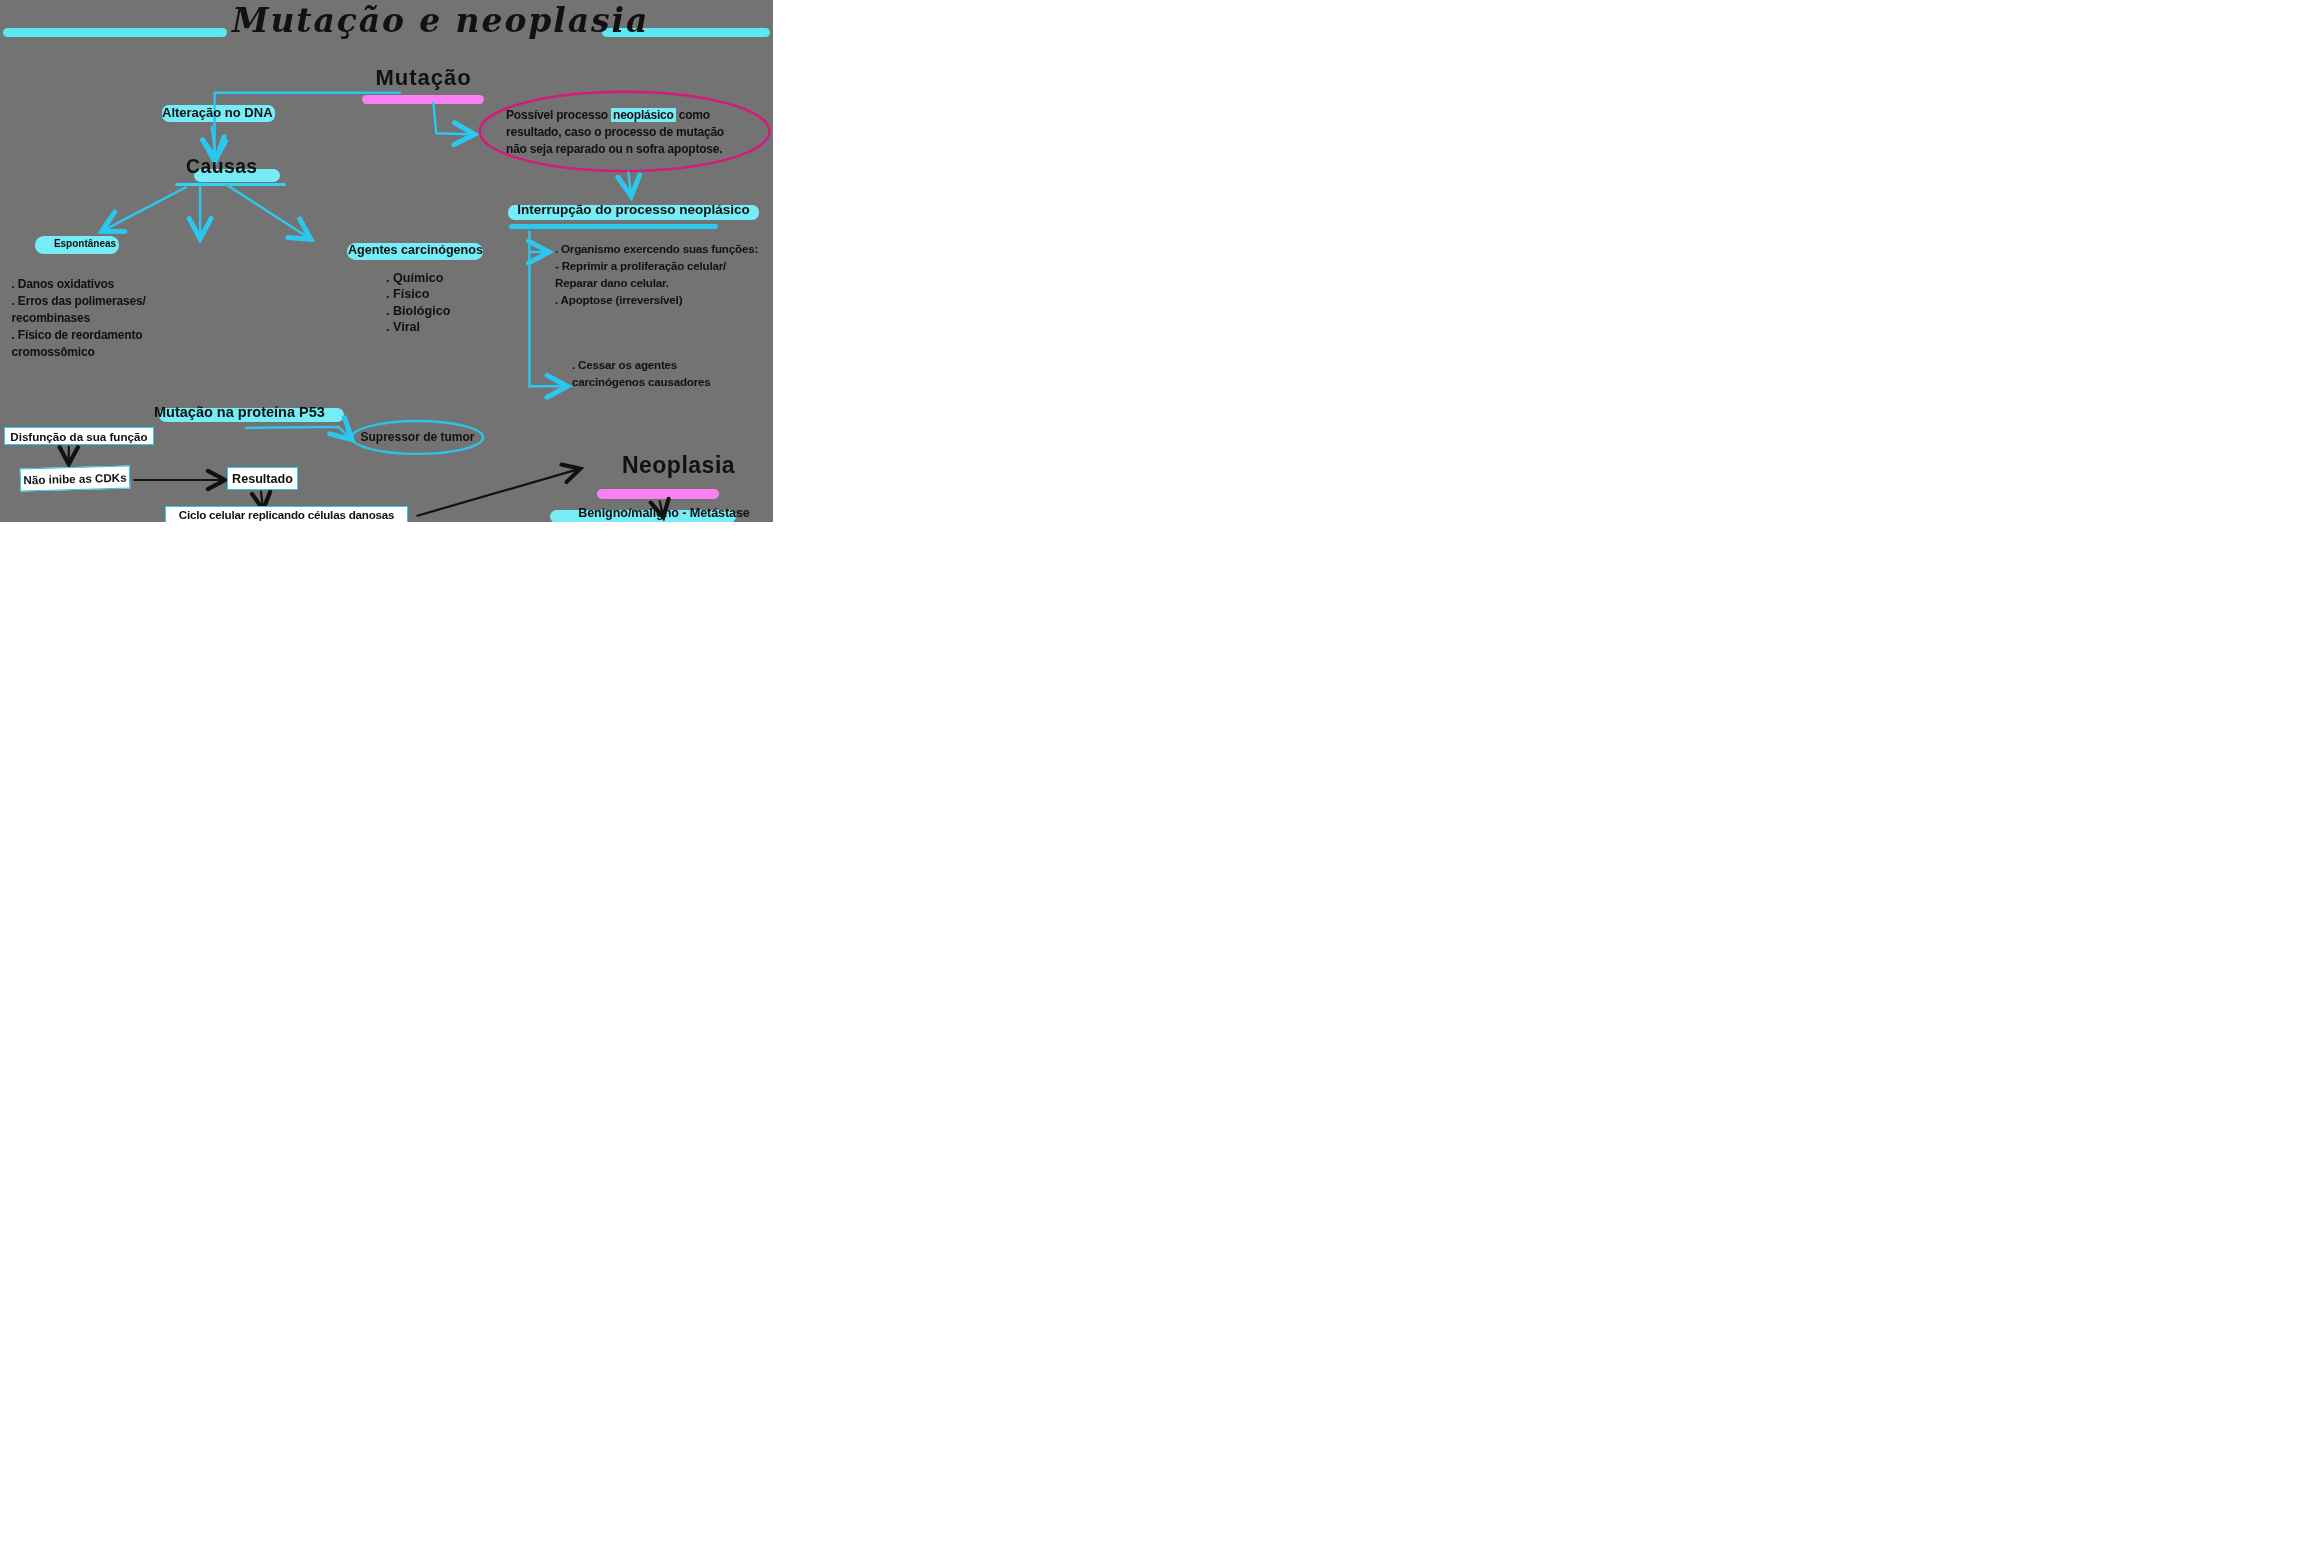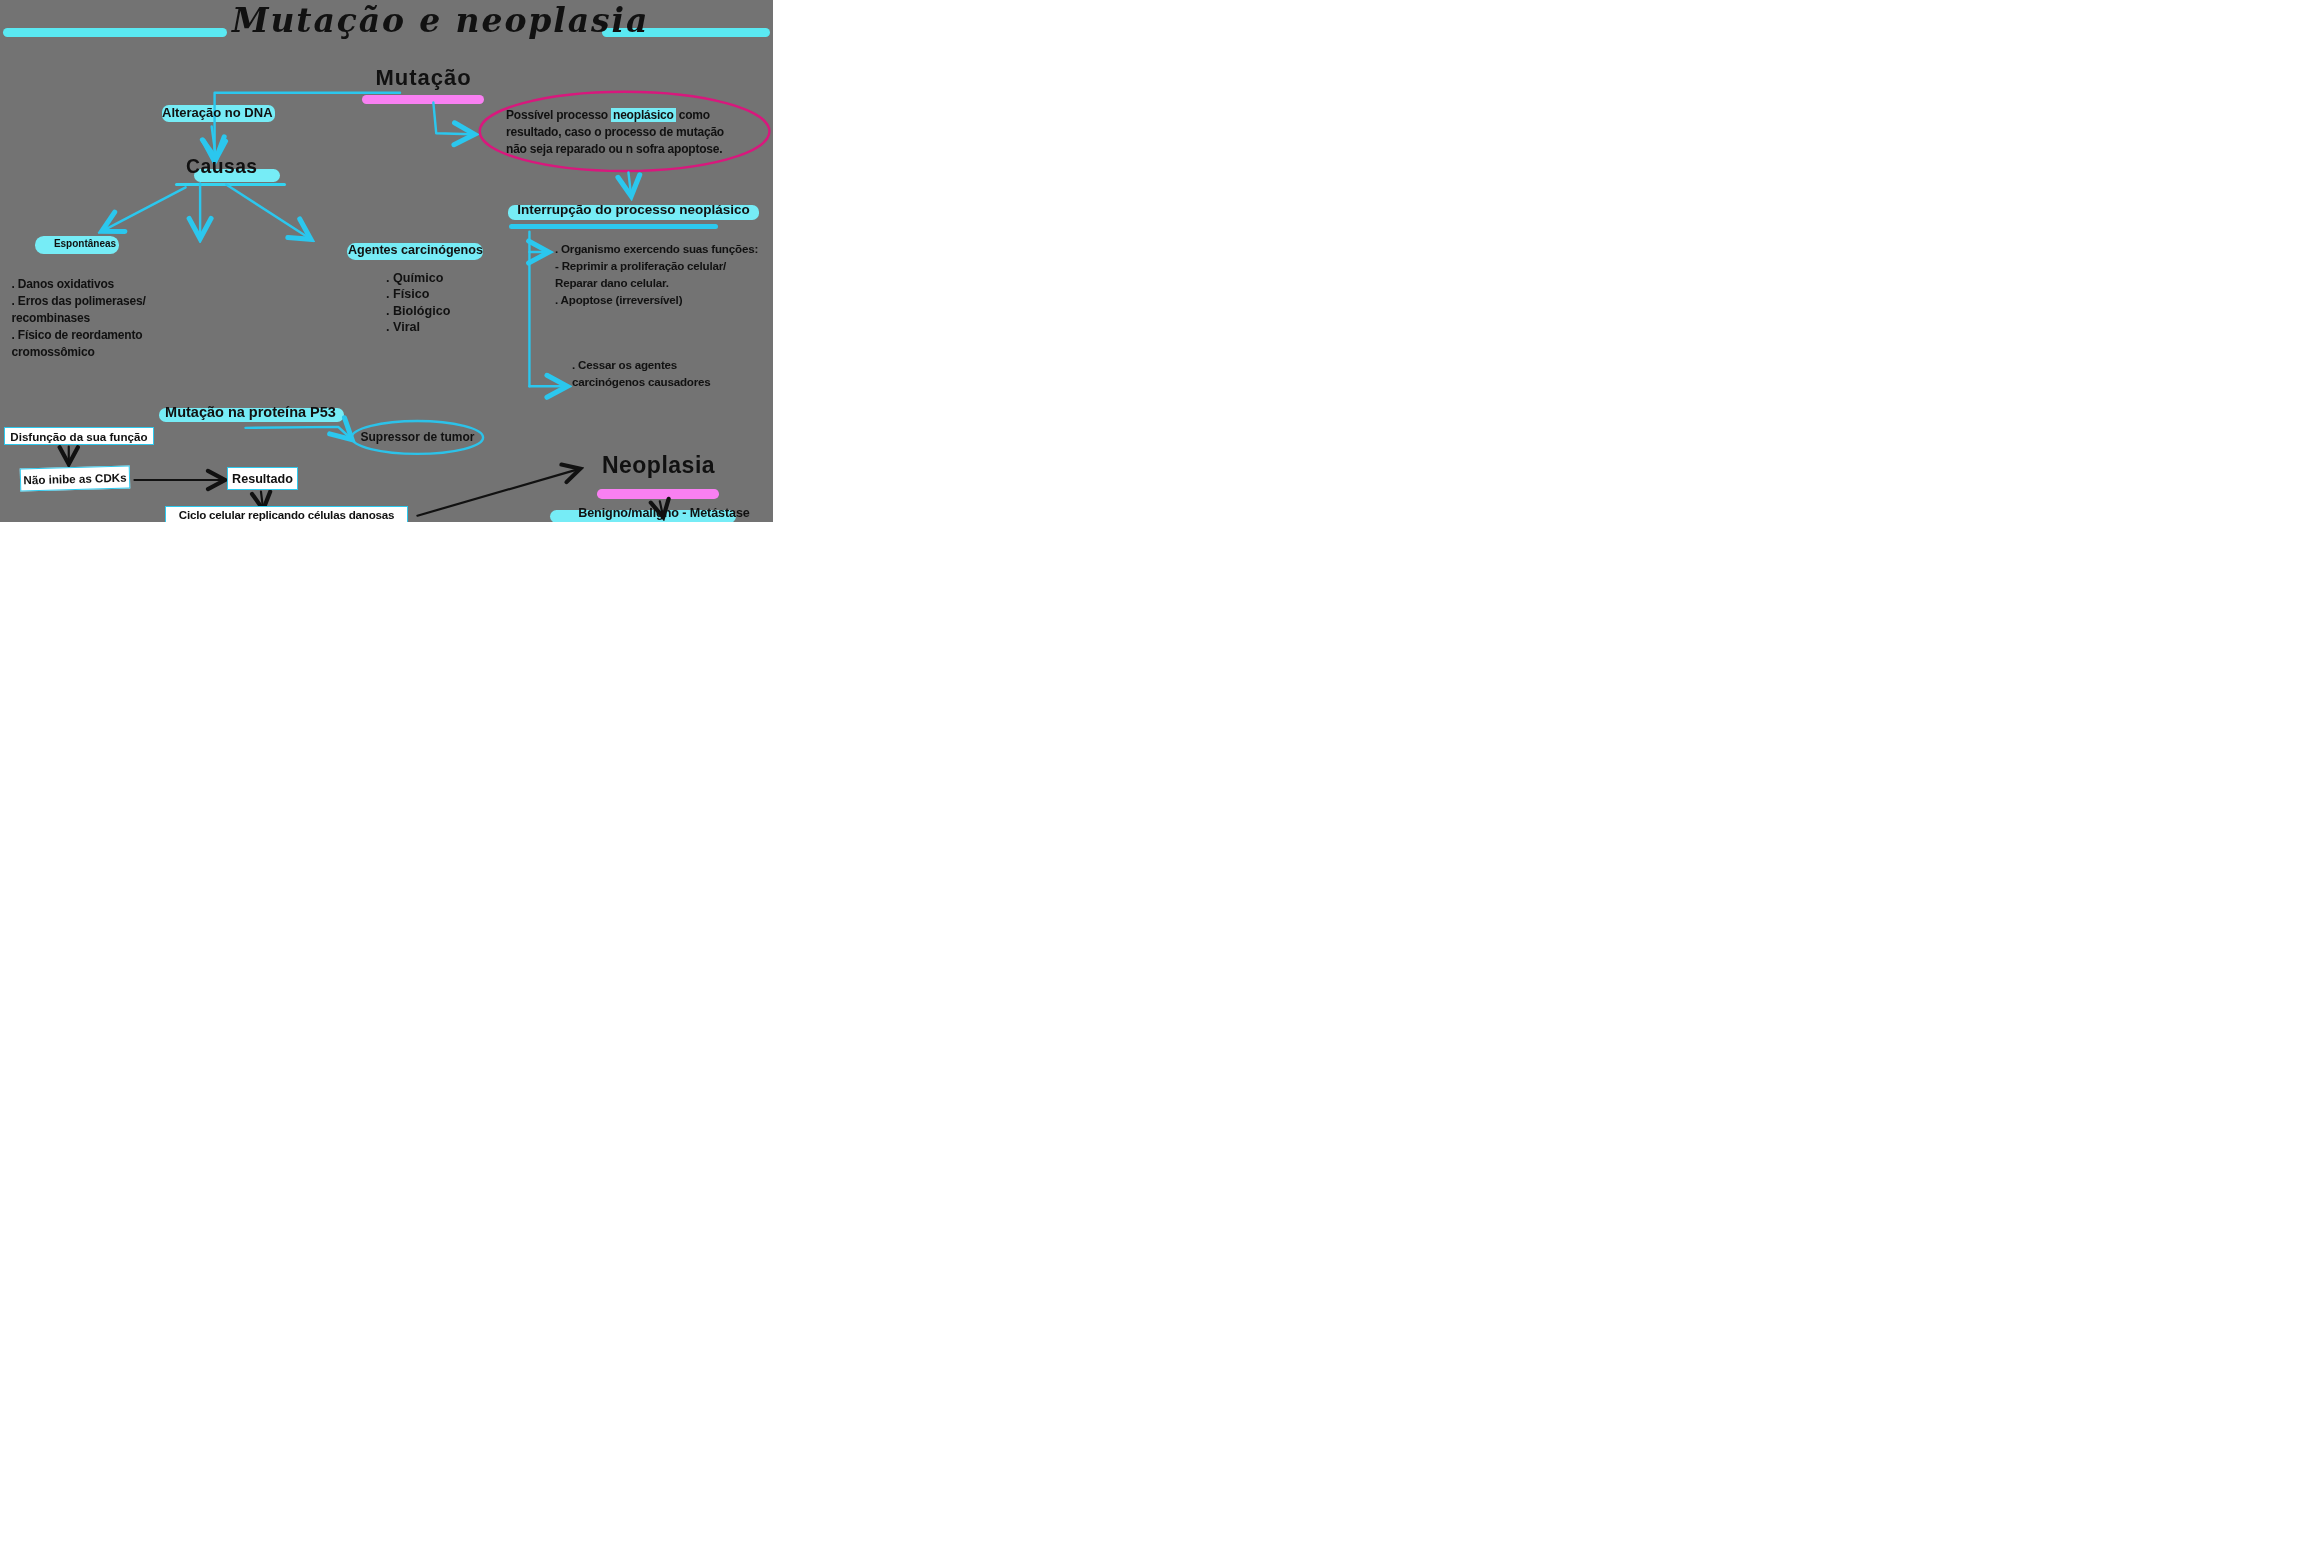--- a/index.html
+++ b/index.html
@@ -113,27 +113,27 @@
     <div>- Reprimir a proliferação celular/</div>
     <div>Reparar dano celular.</div>
     <div>. Apoptose (irreversível)</div>
   </div>
 
   <div class="list" style="left:572px;top:356px;font-size:11.6px;line-height:17px;letter-spacing:-0.2px;">
     <div>. Cessar os agentes</div>
     <div>carcinógenos causadores</div>
   </div>
 
-  <div class="t" style="left:154px;top:405px;width:193px;font-size:14.5px;text-align:center;">Mutação na proteína P53</div>
+  <div class="t" style="left:154px;top:405px;width:193px;font-size:14.5px;text-align:left;">Mutação na proteína P53</div>
 
   <div class="t" style="left:353px;top:431px;width:129px;font-size:12px;text-align:center;">Supressor de tumor</div>
 
   <div class="bx" style="left:3.9px;top:427px;width:148px;height:16.4px;font-size:11.6px;">Disfunção da sua função</div>
   <div class="bx" style="left:20px;top:467px;width:108px;height:21px;font-size:11.6px;transform:rotate(-1.5deg);">Não inibe as CDKs</div>
   <div class="bx" style="left:227px;top:467px;width:69px;height:21px;font-size:12.6px;">Resultado</div>
   <div class="bx" style="left:165px;top:506px;width:241px;height:14.5px;font-size:11.6px;letter-spacing:-0.2px;">Ciclo celular replicando células danosas</div>
 
-  <div class="t" style="left:599px;top:453px;width:119px;font-size:23px;text-align:center;letter-spacing:0.5px;">Neoplasia</div>
+  <div class="t" style="left:619px;top:453px;width:119px;font-size:23px;text-align:center;letter-spacing:0.5px;">Neoplasia</div>
 
   <div class="t" style="left:570px;top:507px;width:188px;font-size:12.6px;text-align:center;letter-spacing:-0.1px;">Benigno/maligno - Metástase</div>
 
 </div>
 
 
 </body></html>

